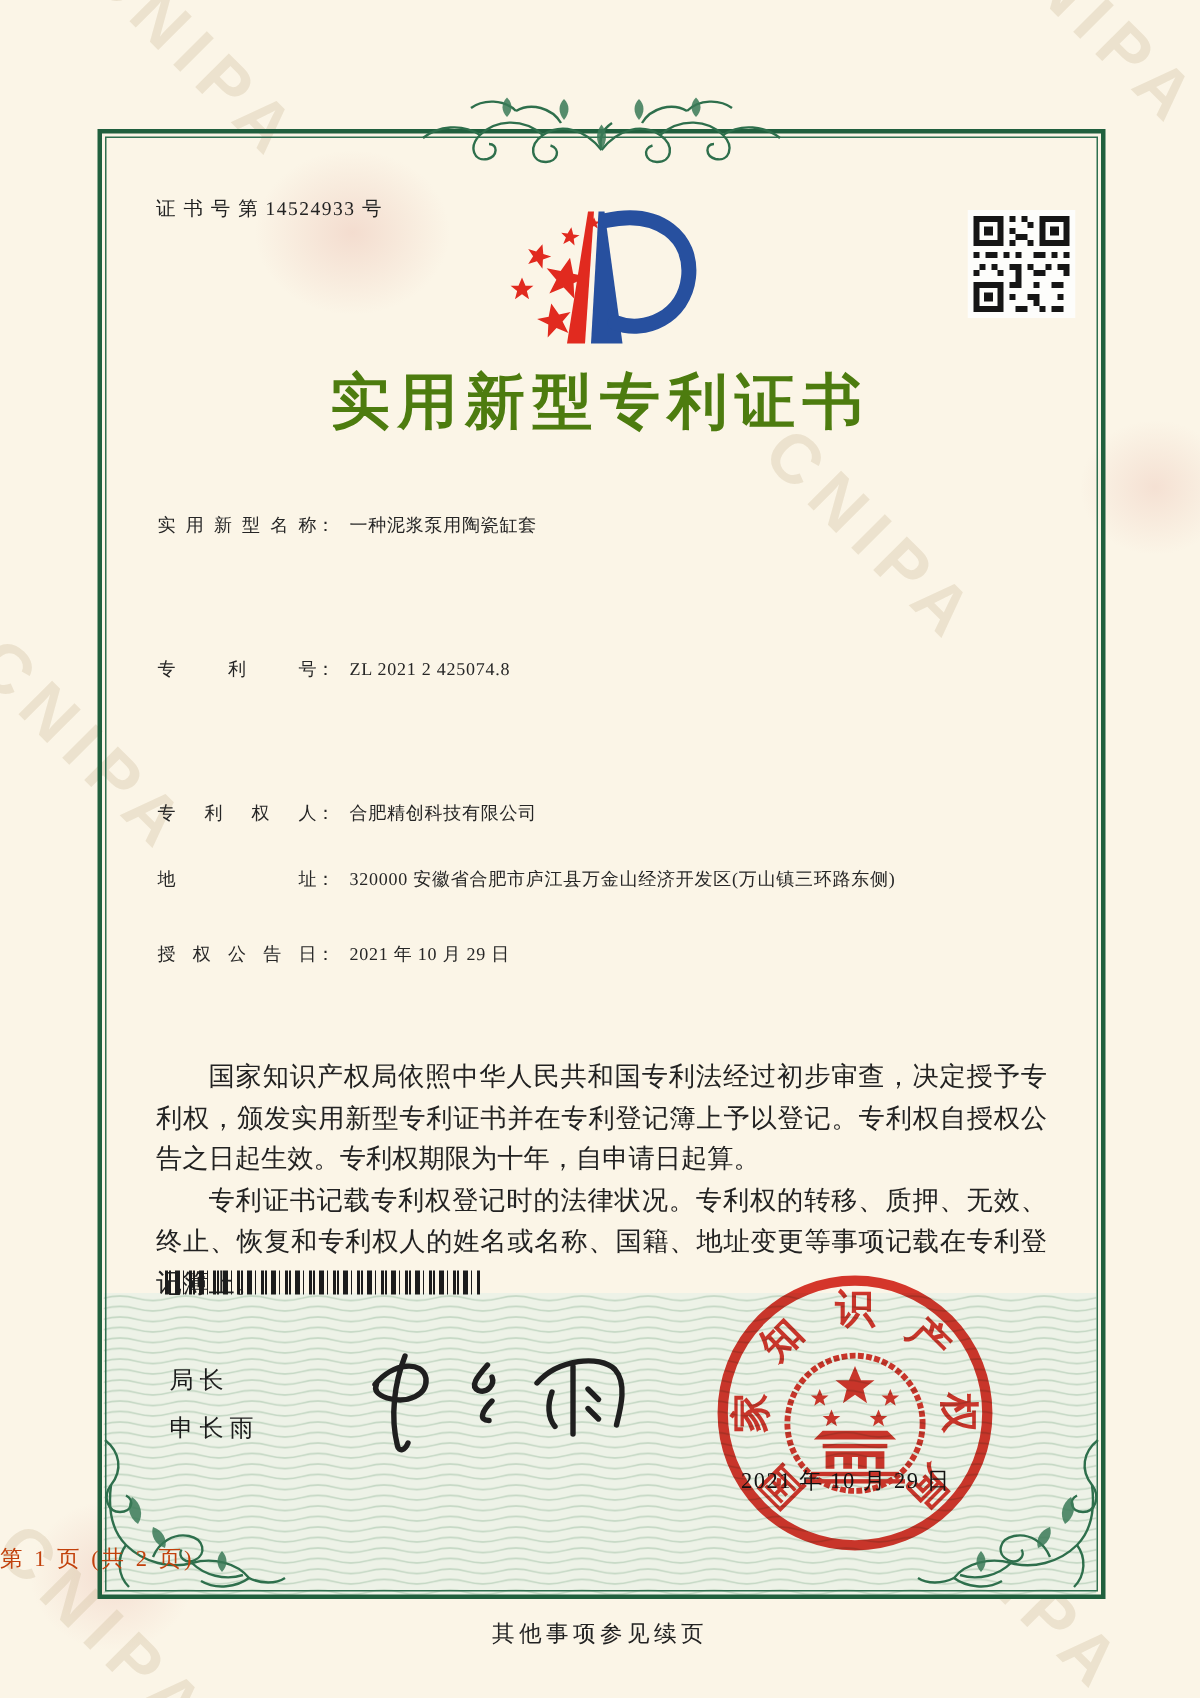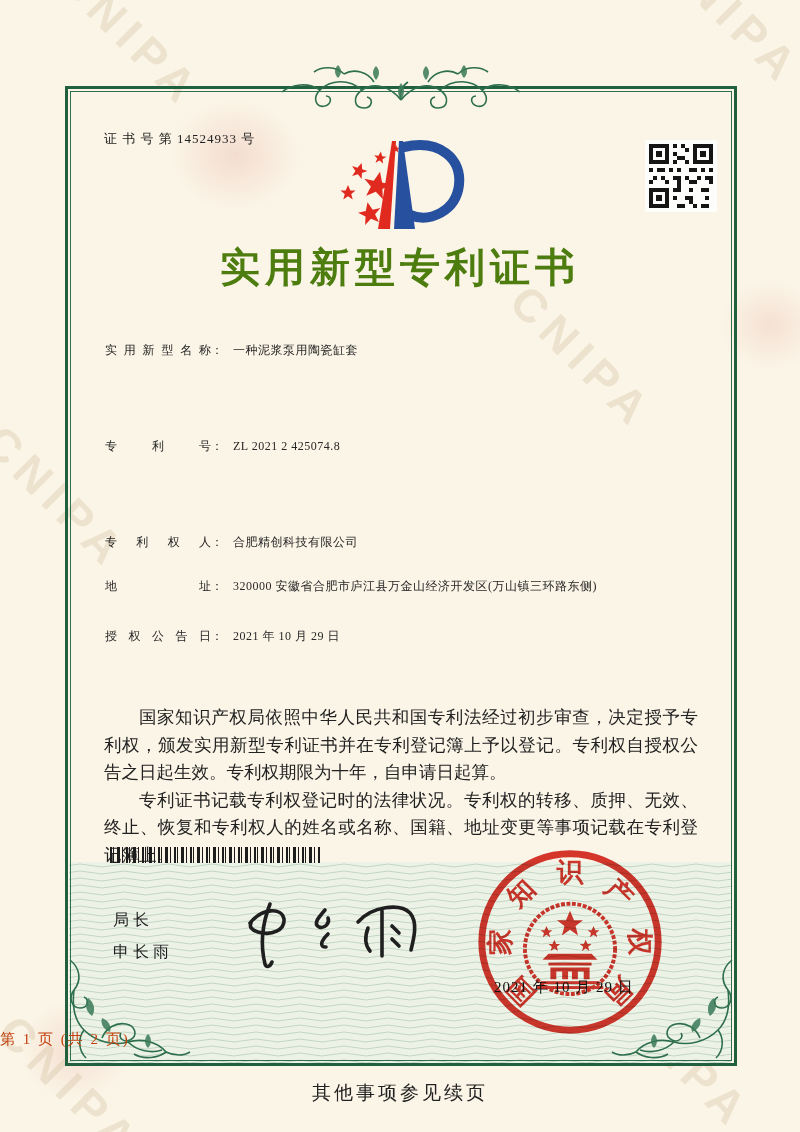--- a/index.html
+++ b/index.html
@@ -53,21 +53,21 @@
     font-family:Liberation Sans, sans-serif;font-size:16px;letter-spacing:4px;color:#1c1c1c;}
   .officer-name{position:absolute;left:113px;top:942px;z-index:4;
     font-family:"Liberation Sans","DejaVu Sans",sans-serif;font-size:16px;letter-spacing:4px;color:#1c1c1c;text-align:right;}
   .signature{position:absolute;left:232px;top:892px;z-index:4;}
   .seal{position:absolute;left:472px;top:844px;z-index:4;mix-blend-mode:multiply;}
   .seal-date{position:absolute;left:494px;top:978px;width:160px;z-index:5;
     font-size:15px;letter-spacing:1px;color:#111;white-space:nowrap;}
   .page-no{position:absolute;left:0;right:0;top:1030px;z-index:4;
     font-size:15px;color:#c2410c;letter-spacing:2px;}
   .continuation{position:absolute;left:0;right:0;top:1080px;z-index:4;text-align:center;
-    font-size:19px;color:#222;letter-spacing:3px;}
+    font-size:15px;color:#222;letter-spacing:3px;}
 </style>
 </head>
 <body>
 
 <div class="page">
 
   <div class="blush" style="left:170px;top:100px;width:130px;height:110px;background:radial-gradient(closest-side,rgba(226,164,152,.30),transparent);"></div>
   <div class="blush" style="left:20px;top:1000px;width:110px;height:100px;background:radial-gradient(closest-side,rgba(226,164,152,.28),transparent);"></div>
   <div class="blush" style="left:720px;top:280px;width:100px;height:90px;background:radial-gradient(closest-side,rgba(226,164,152,.25),transparent);"></div>
 

